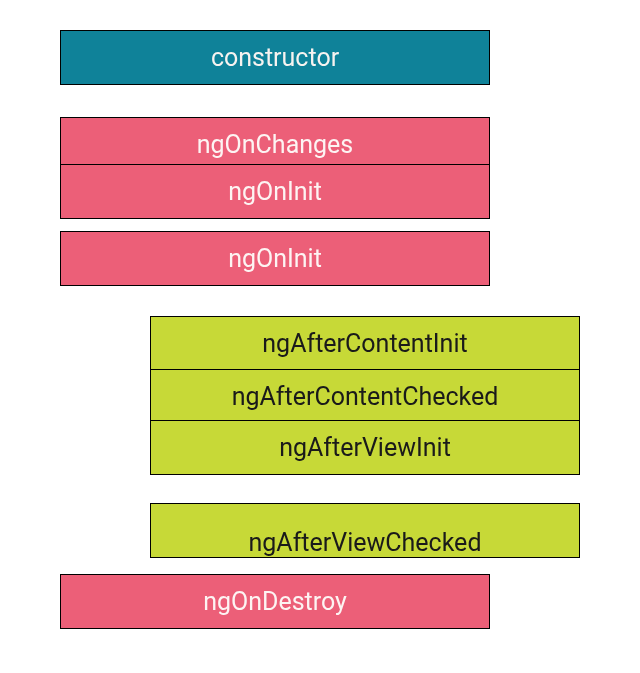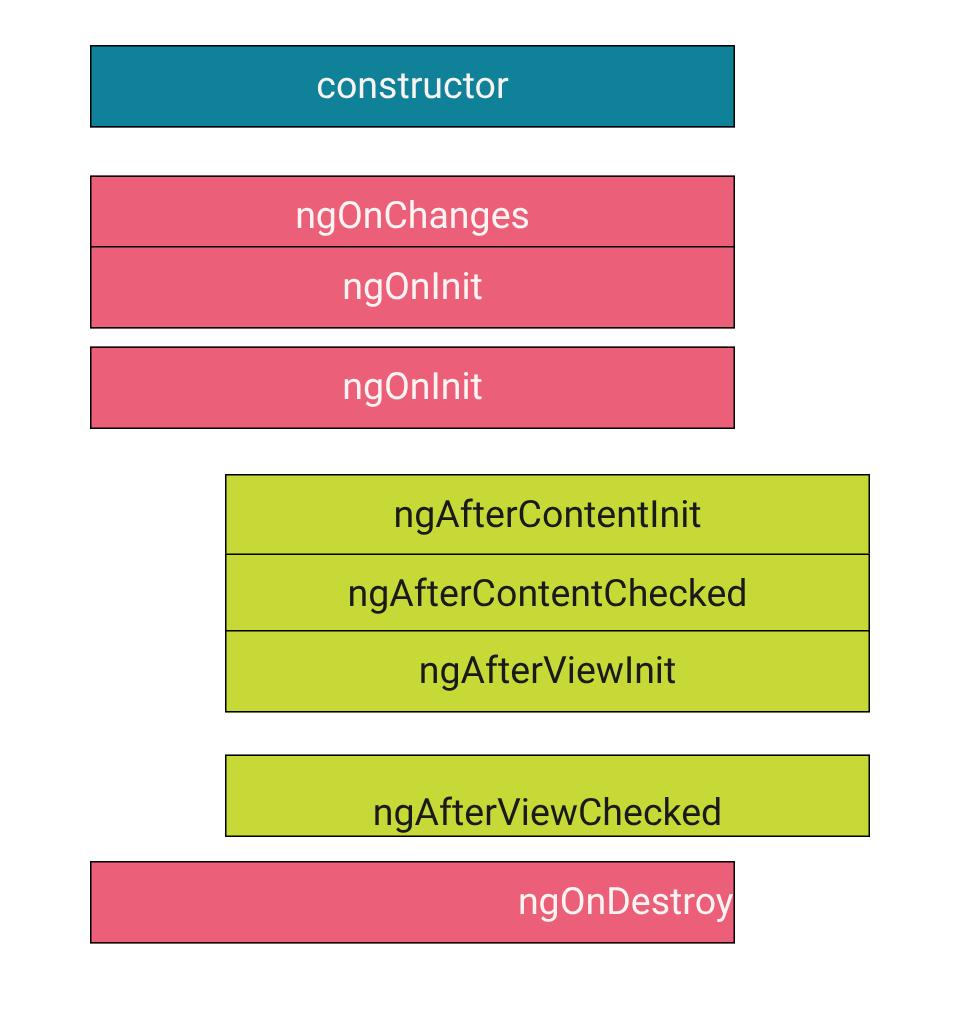--- a/index.html
+++ b/index.html
@@ -67,16 +67,16 @@
     </div>
     <div class="box box-green group-right" style="top: 369px; text-align: center;">
       <span>ngAfterContentChecked</span>
     </div>
     <div class="box box-green group-right" style="top: 420px;">
       <span>ngAfterViewInit</span>
     </div>
     <div class="box box-green group-right" style="top: 503px; align-items: flex-end;">
       <span>ngAfterViewChecked</span>
     </div>
-    <div class="box box-pink group-left" style="top: 574px; justify-content: flex-end;">
+    <div class="box box-pink group-left" style="top: 574px;">
       <span>ngOnDestroy</span>
     </div>
   </div>
 
 </body></html>

